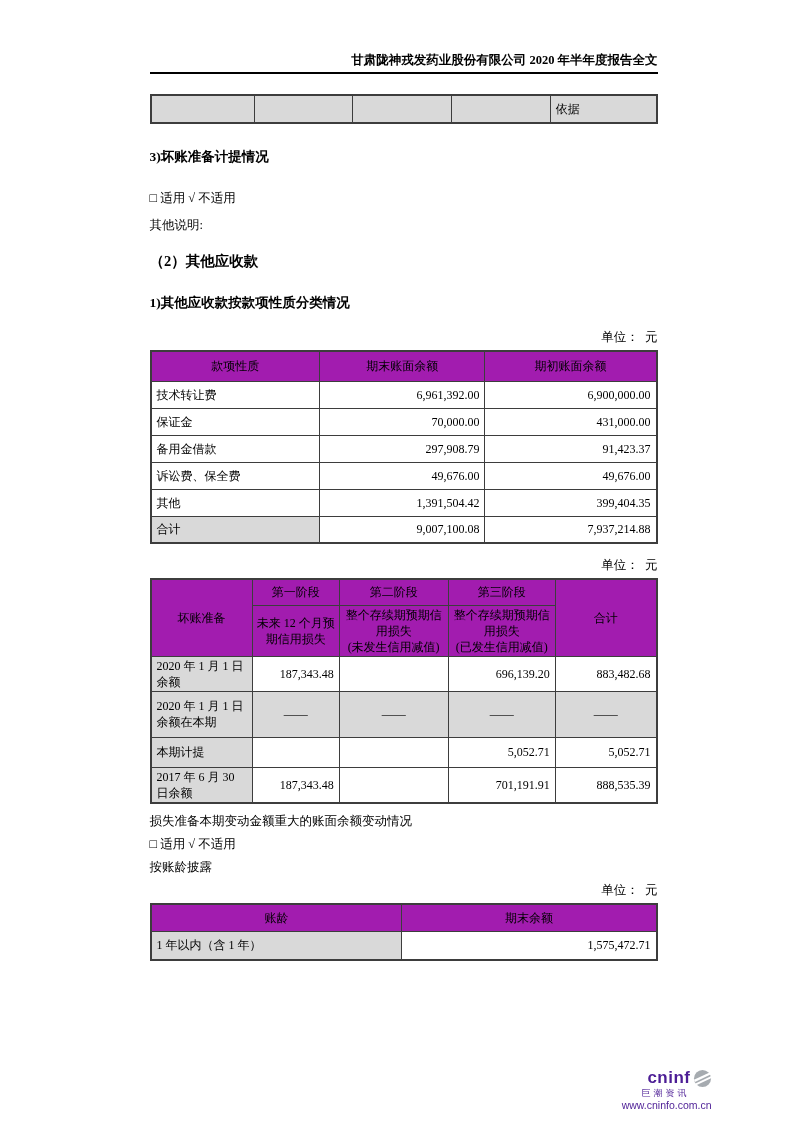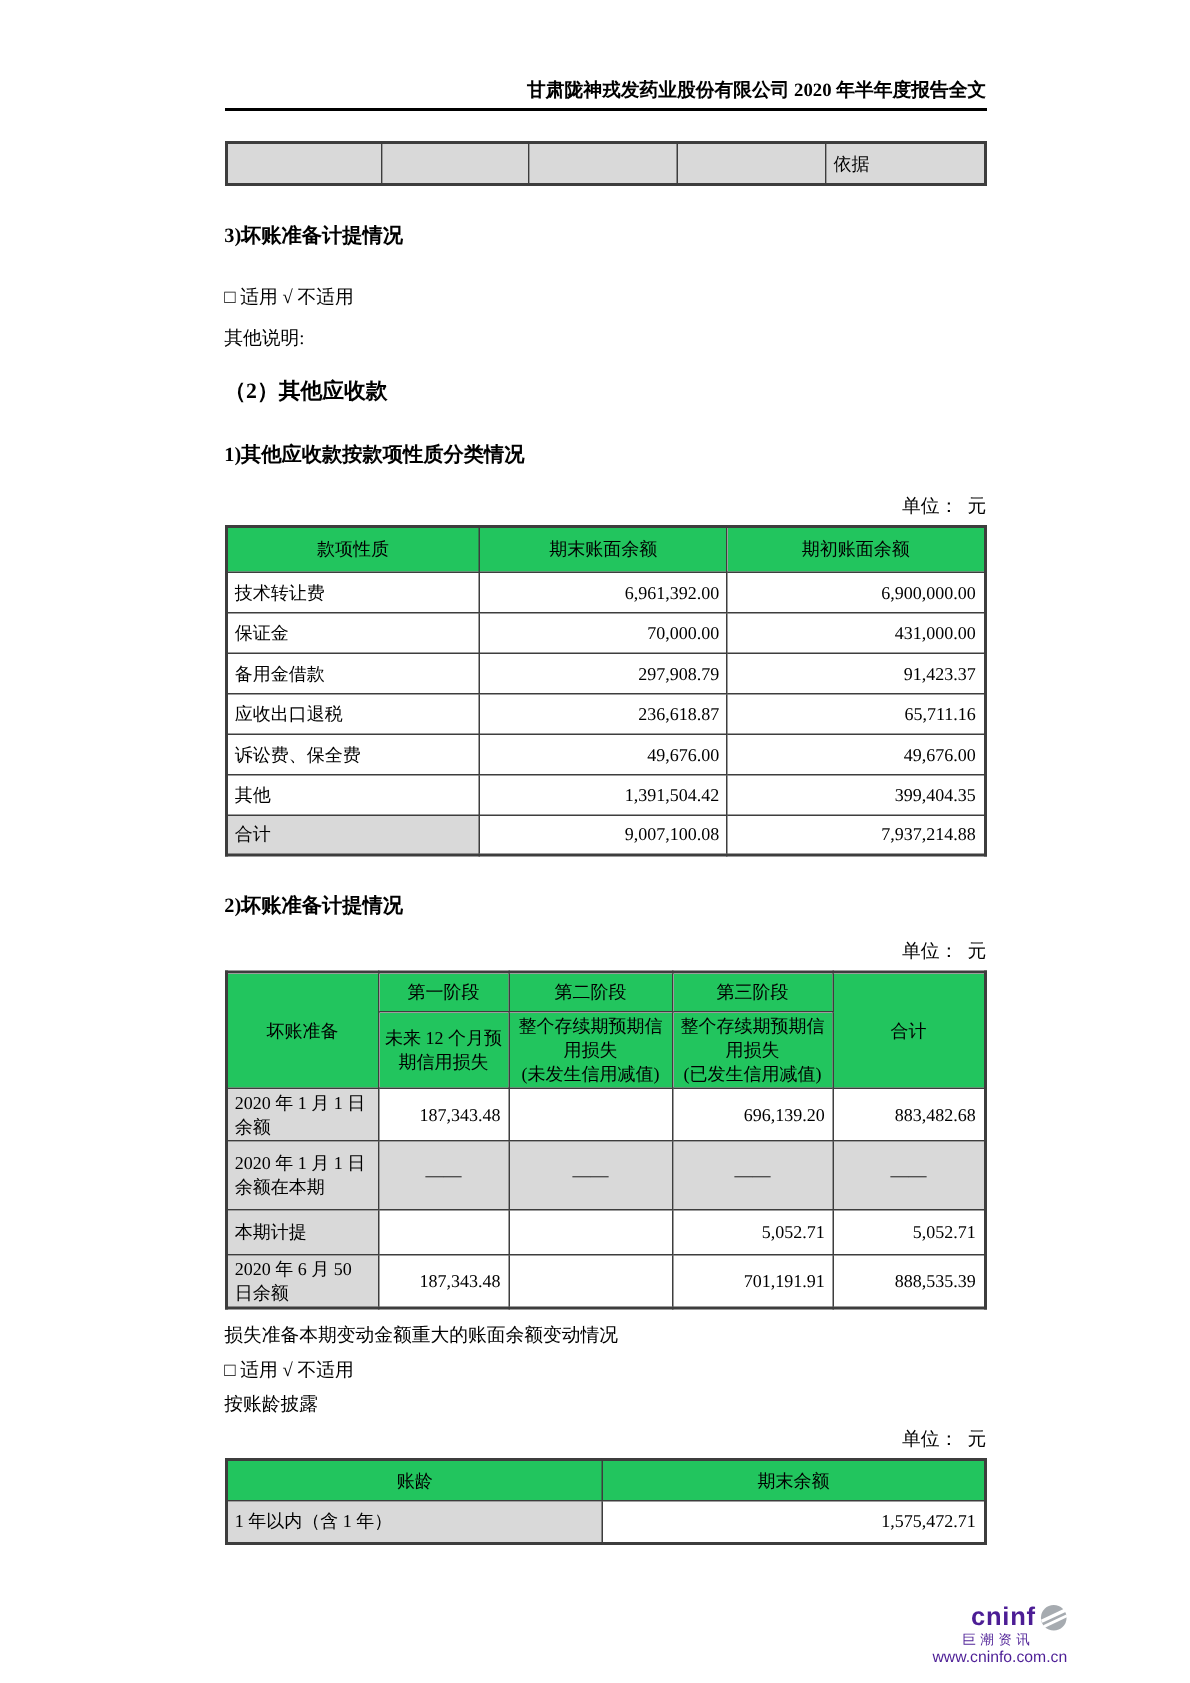--- a/index.html
+++ b/index.html
@@ -41,21 +41,21 @@
 
   
   table.tbl {
     width:100%; border-collapse:collapse; table-layout:fixed;
     border:2px solid #3d3d3d; font-size:12px;
   }
   table.tbl td {
     border:1px solid #3d3d3d; vertical-align:middle;
     padding:1px 5px; line-height:16px; overflow:hidden;
   }
-  td.hdr  { background:#22c55e; text-align:center; }
+  td.hdr  { background:#a21caf; text-align:center; }
   td.lbl  { text-align:left; }
   td.num  { text-align:right; }
   td.ctr  { text-align:center; }
   td.gray { background:#d9d9d9; }
 
   .fragment-table td { height:28px; background:#d9d9d9; }
 
   .class-table .hrow td { height:30px; }
   .class-table .drow td { height:27px; }
 
@@ -137,43 +137,37 @@
         <td class="lbl">保证金</td>
         <td class="num">70,000.00</td>
         <td class="num">431,000.00</td>
       </tr>
       <tr class="drow">
         <td class="lbl">备用金借款</td>
         <td class="num">297,908.79</td>
         <td class="num">91,423.37</td>
       </tr>
       <tr class="drow">
-        <td class="lbl">应收出口退税</td>
-        <td class="num">236,618.87</td>
-        <td class="num">65,711.16</td>
-      </tr>
-      <tr class="drow">
         <td class="lbl">诉讼费、保全费</td>
         <td class="num">49,676.00</td>
         <td class="num">49,676.00</td>
       </tr>
       <tr class="drow">
         <td class="lbl">其他</td>
         <td class="num">1,391,504.42</td>
         <td class="num">399,404.35</td>
       </tr>
       <tr class="drow">
         <td class="lbl gray">合计</td>
         <td class="num">9,007,100.08</td>
         <td class="num">7,937,214.88</td>
       </tr>
     </tbody>
       </table>
 
-    <div class="heading-3 mt-h3c">2)坏账准备计提情况</div>
     <div class="unit-line mt-unit2">单位：  元</div>
 
     <table class="tbl stage-table mt-tbl">
       <colgroup>
           <col style="width:20.1%">
           <col style="width:17.2%">
           <col style="width:21.5%">
           <col style="width:21.2%">
           <col style="width:20%">
         </colgroup>
@@ -214,21 +208,21 @@
         <td class="ctr gray">——</td>
       </tr>
       <tr class="r30">
         <td class="lbl gray">本期计提</td>
         <td class="num"></td>
         <td class="num"></td>
         <td class="num">5,052.71</td>
         <td class="num">5,052.71</td>
       </tr>
       <tr class="r30">
-        <td class="lbl gray">2020 年 6 月 50 日余额</td>
+        <td class="lbl gray">2017 年 6 月 30 日余额</td>
         <td class="num">187,343.48</td>
         <td class="num"></td>
         <td class="num">701,191.91</td>
         <td class="num">888,535.39</td>
       </tr>
     </tbody>
       </table>
 
     <div class="text-line mt-ln1">损失准备本期变动金额重大的账面余额变动情况</div>
     <div class="text-line mt-ln2">□ 适用 √ 不适用</div>

